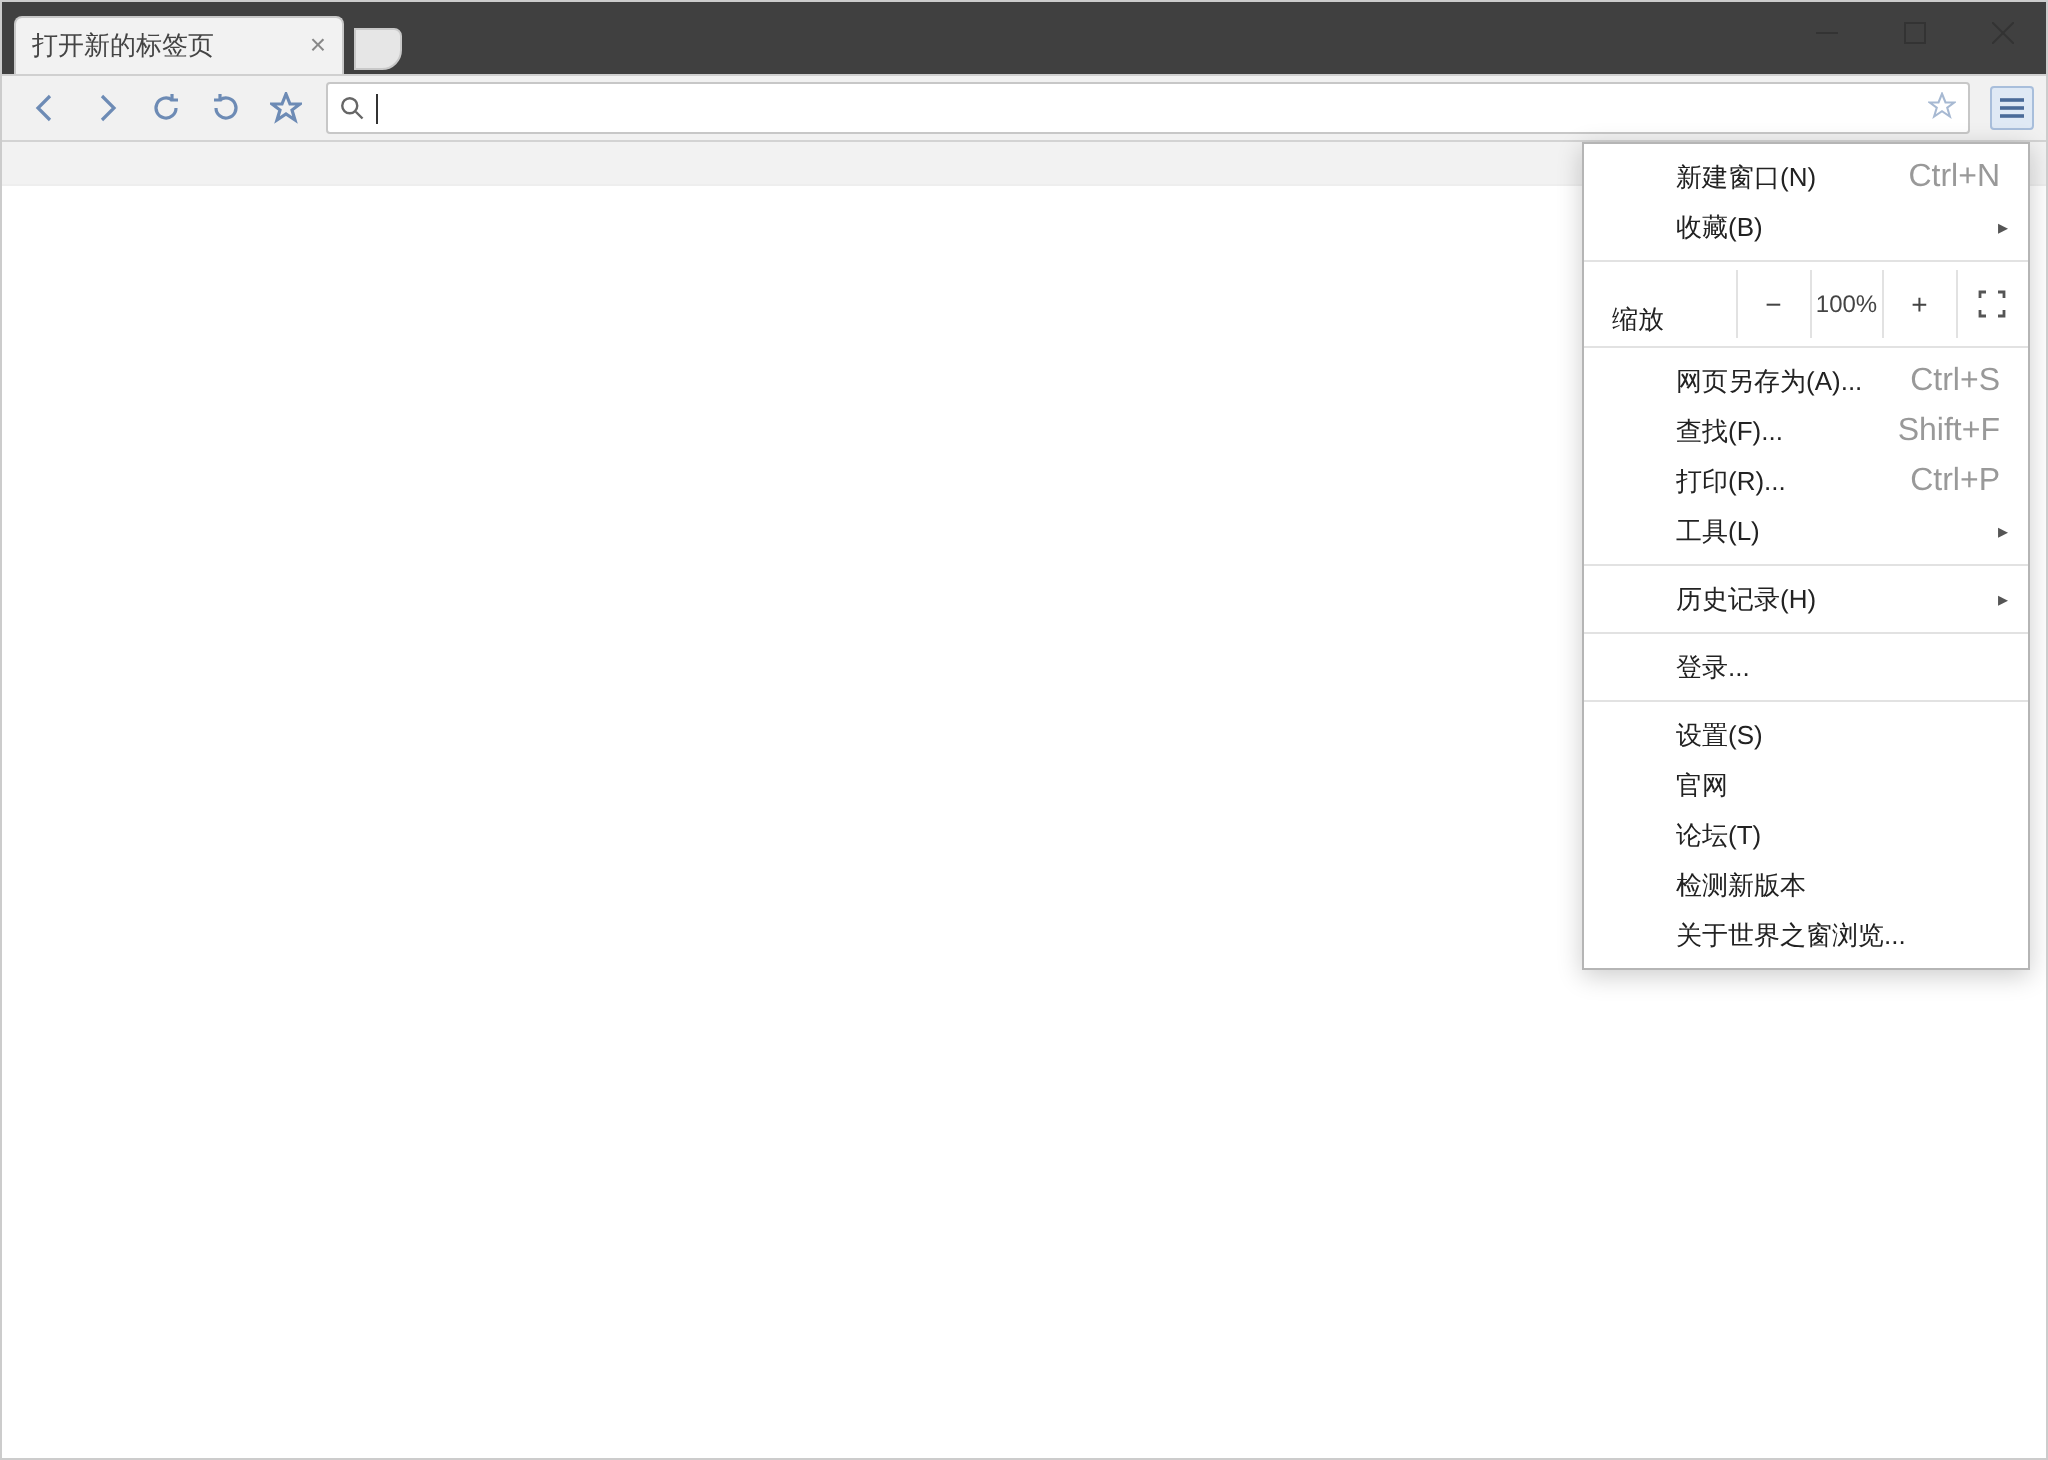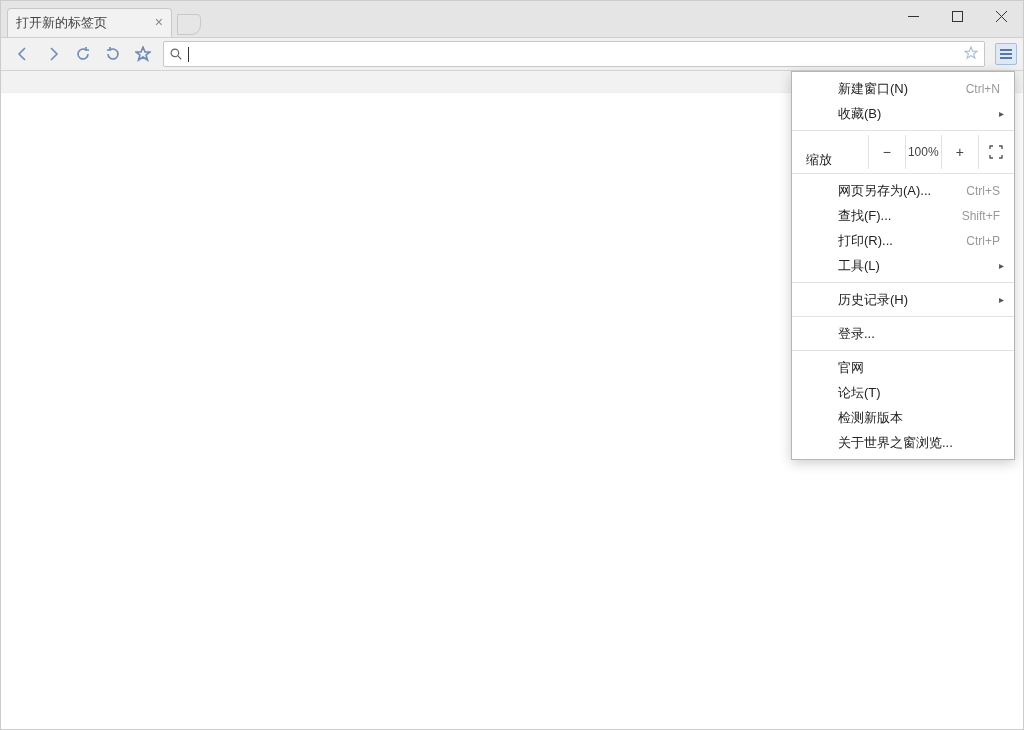--- a/index.html
+++ b/index.html
@@ -1,19 +1,19 @@
 <!DOCTYPE html>
 <html><head>
   <meta charset="utf-8">
   <style>
     * { margin:0; padding:0; box-sizing:border-box; font-family:"Microsoft YaHei",Arial,sans-serif; font-size:13px; }
     body { width:1024px; height:730px; background:#fff; position:relative; border:1px solid #ccc; }
 
     
-    .titlebar { height:37px; background:#e5e5e5; display:flex; align-items:flex-end; position:relative; border-bottom:1px solid #d0d0d0; }
+    .titlebar { height:37px; background:#404040; display:flex; align-items:flex-end; position:relative; border-bottom:1px solid #d0d0d0; }
     .tab { height:29px; width:165px; margin-left:6px; background:#f2f2f2; border:1px solid #c8c8c8; border-bottom:none; border-top-left-radius:4px; border-top-right-radius:4px; display:flex; align-items:center; padding:0 8px; position:relative; color:#444; }
     .tab-close { position:absolute; right:8px; top:6px; color:#888; font-size:14px; line-height:1; cursor:pointer; }
     .new-tab-stub { margin-left:5px; width:24px; height:21px; background:#e6e6e6; border:1px solid #c8c8c8; border-top-right-radius:4px; border-bottom-right-radius:10px; margin-bottom:2px; }
 
     .win-controls { position:absolute; right:0; top:0; display:flex; }
     .win-controls div { width:44px; height:30px; display:flex; align-items:center; justify-content:center; color:#333; }
     .win-controls svg { width:11px; height:11px; }
 
     
     .toolbar { height:33px; background:#f1f1f1; border-bottom:1px solid #d3d3d3; display:flex; align-items:center; padding:0 6px 0 12px; gap:10px; }
@@ -24,21 +24,21 @@
     .addr svg.search { width:12px; height:12px; stroke:#666; fill:none; stroke-width:1.6; }
     .addr .cursor { width:1px; height:15px; background:#333; }
     .addr-star { color:#6d8bb5; opacity:.6; margin-left:auto; }
 
     .menu-btn { width:22px; height:22px; background:#dfe9f5; border:1px solid #a8bedb; border-radius:2px; display:flex; align-items:center; justify-content:center; }
     .menu-btn svg { width:14px; height:12px; stroke:#4a6b99; stroke-width:1.8; }
 
     
     .menu { position:absolute; top:70px; right:8px; width:224px; background:#fff; border:1px solid #b5b5b5; box-shadow:0 3px 12px rgba(0,0,0,.2); padding:4px 0; }
     .mi { height:25px; display:flex; align-items:center; padding:0 14px; color:#222; position:relative; cursor:default;margin-left:32px; }
-    .mi .short { margin-left:auto; color:#999; font-size:12px; }
+    .mi .short { margin-left:auto; color:#999; font-size:16px; }
     .mi .arrow { position:absolute; right:10px; color:#555; font-size:10px; }
     .sep { height:1px; background:#e2e2e2; margin:4px 0; }
 
     .zoom-row { height:34px; display:flex; align-items:flex-end; padding:0 0 0 14px; }
     .zoom-row .lbl { flex:0 0 62px; color:#222; }
     .zoom-row .zb { flex:1; height:34px; border-left:1px solid #e2e2e2; display:flex; align-items:center; justify-content:center; color:#444; font-size:14px; }
     .zoom-row .zb.full svg { width:14px; height:14px; stroke:#555; fill:none; stroke-width:1.4; }
     .zoom-row .zb.val { font-size:12px; }
 
     .page-content { position:absolute; top:70px; left:0; right:0; bottom:0; background:#fff; }
@@ -172,20 +172,23 @@
   <div class="mi">
       <span>历史记录(H)</span>
       <span class="arrow">▸</span>
     </div>
   <div class="sep"></div>
   <div class="mi">
       <span>登录...</span>
     </div>
   <div class="sep"></div>
   <div class="mi">
+      <span>设置(S)</span>
+    </div>
+  <div class="mi">
       <span>官网</span>
     </div>
   <div class="mi">
       <span>论坛(T)</span>
     </div>
   <div class="mi">
       <span>检测新版本</span>
     </div>
   <div class="mi">
       <span>关于世界之窗浏览...</span>

